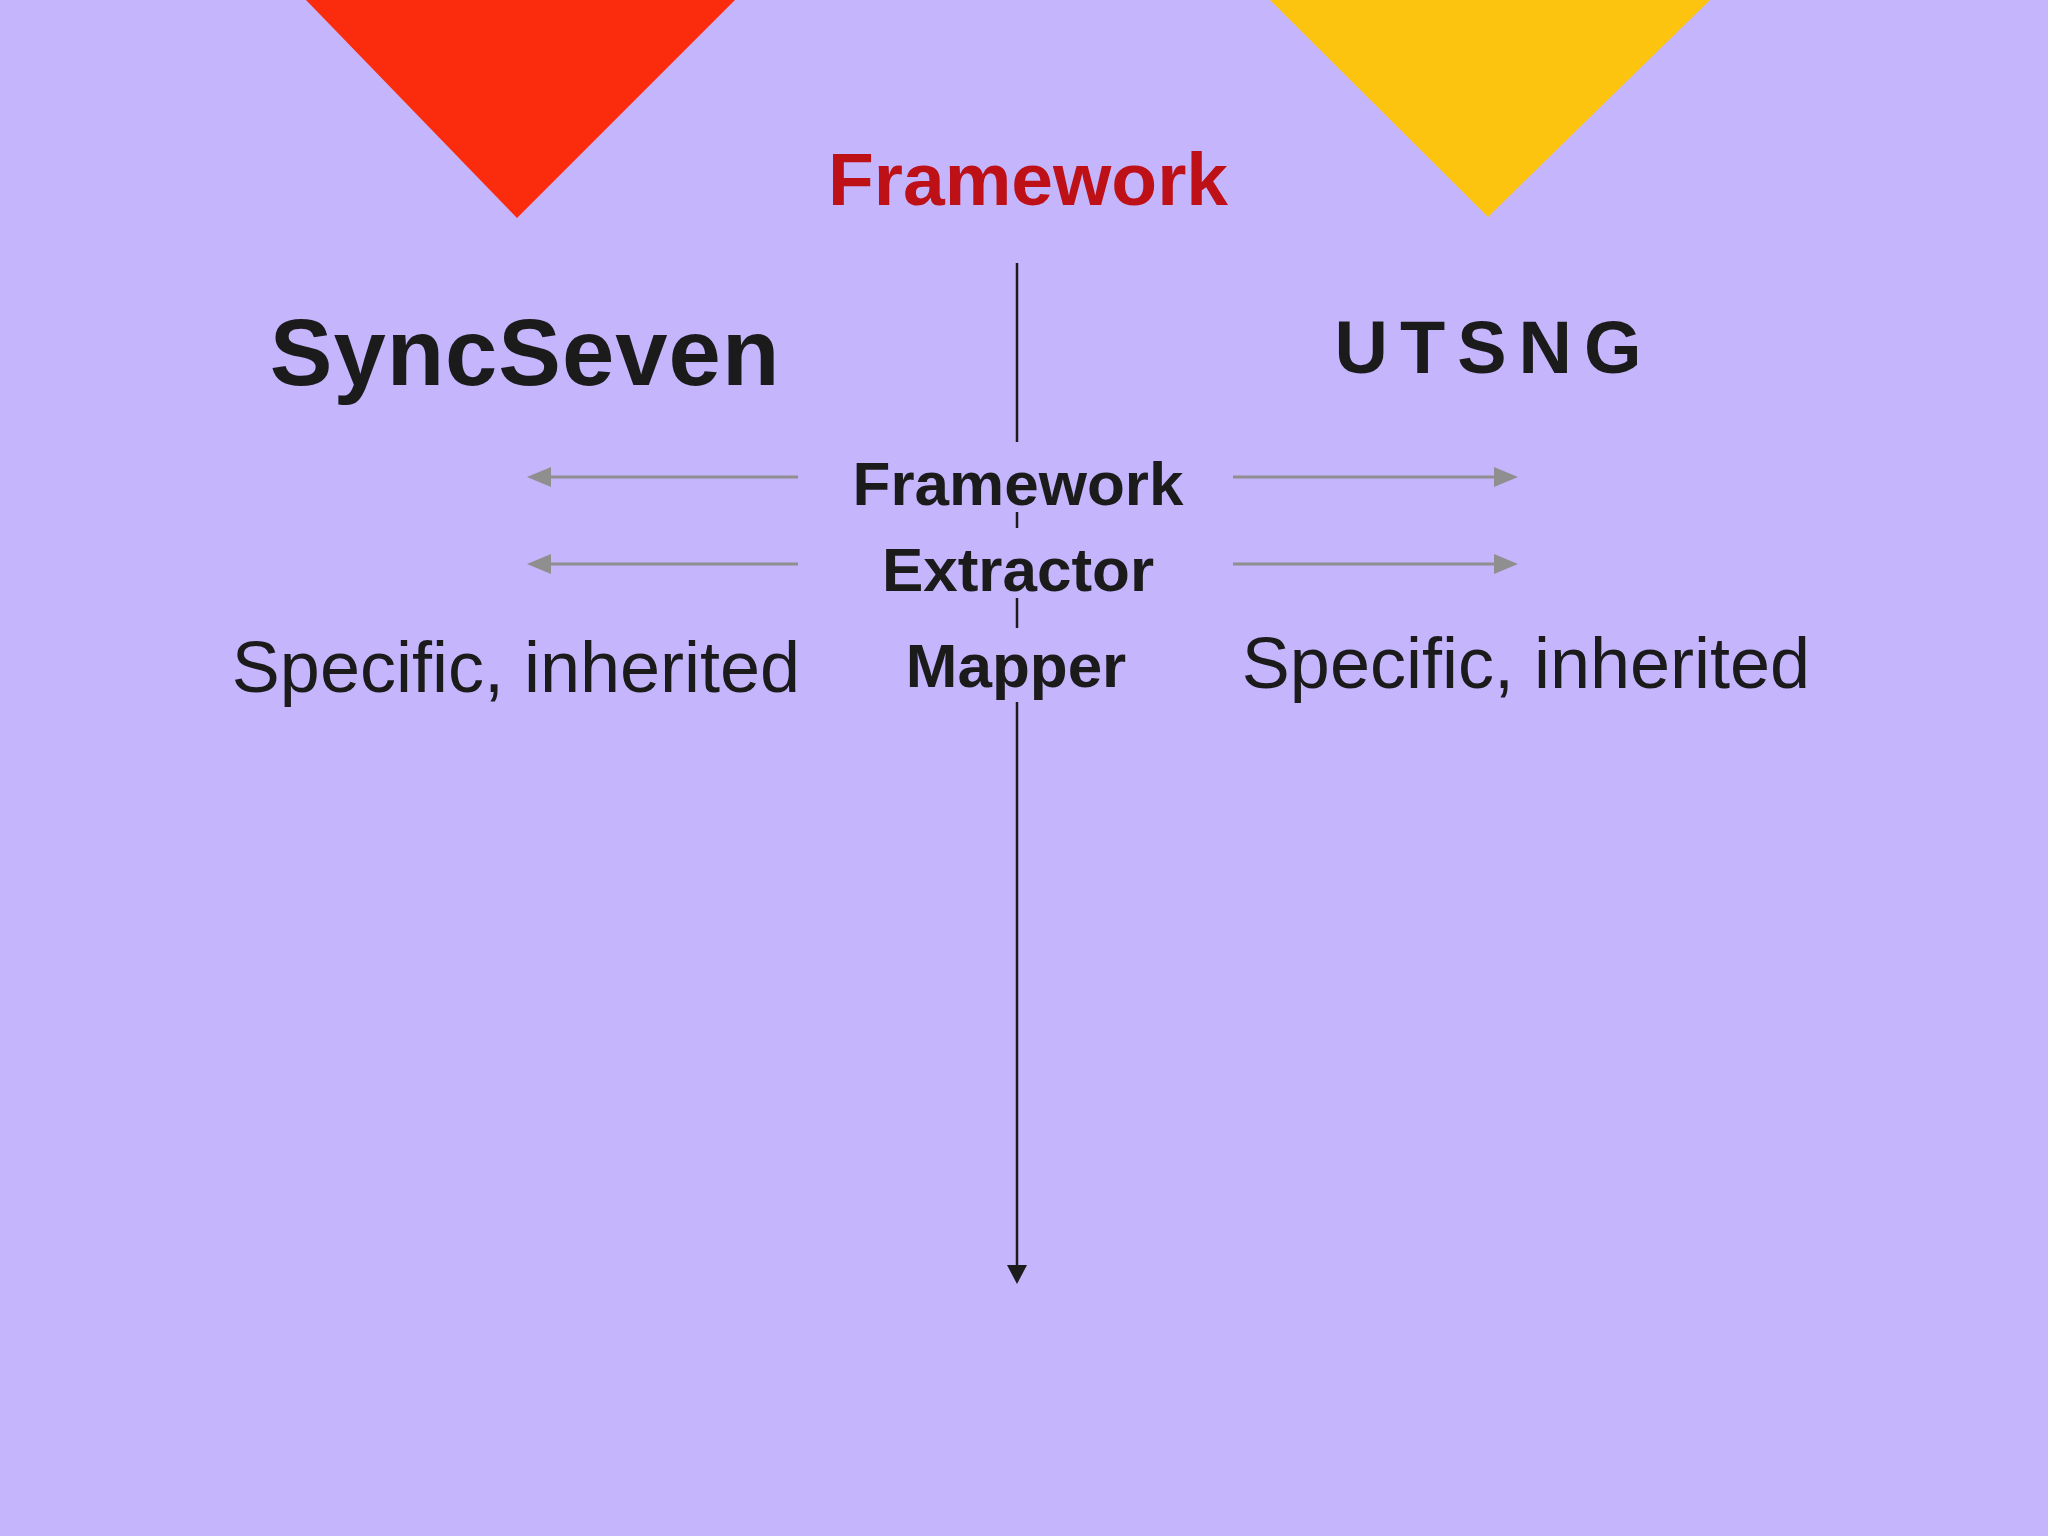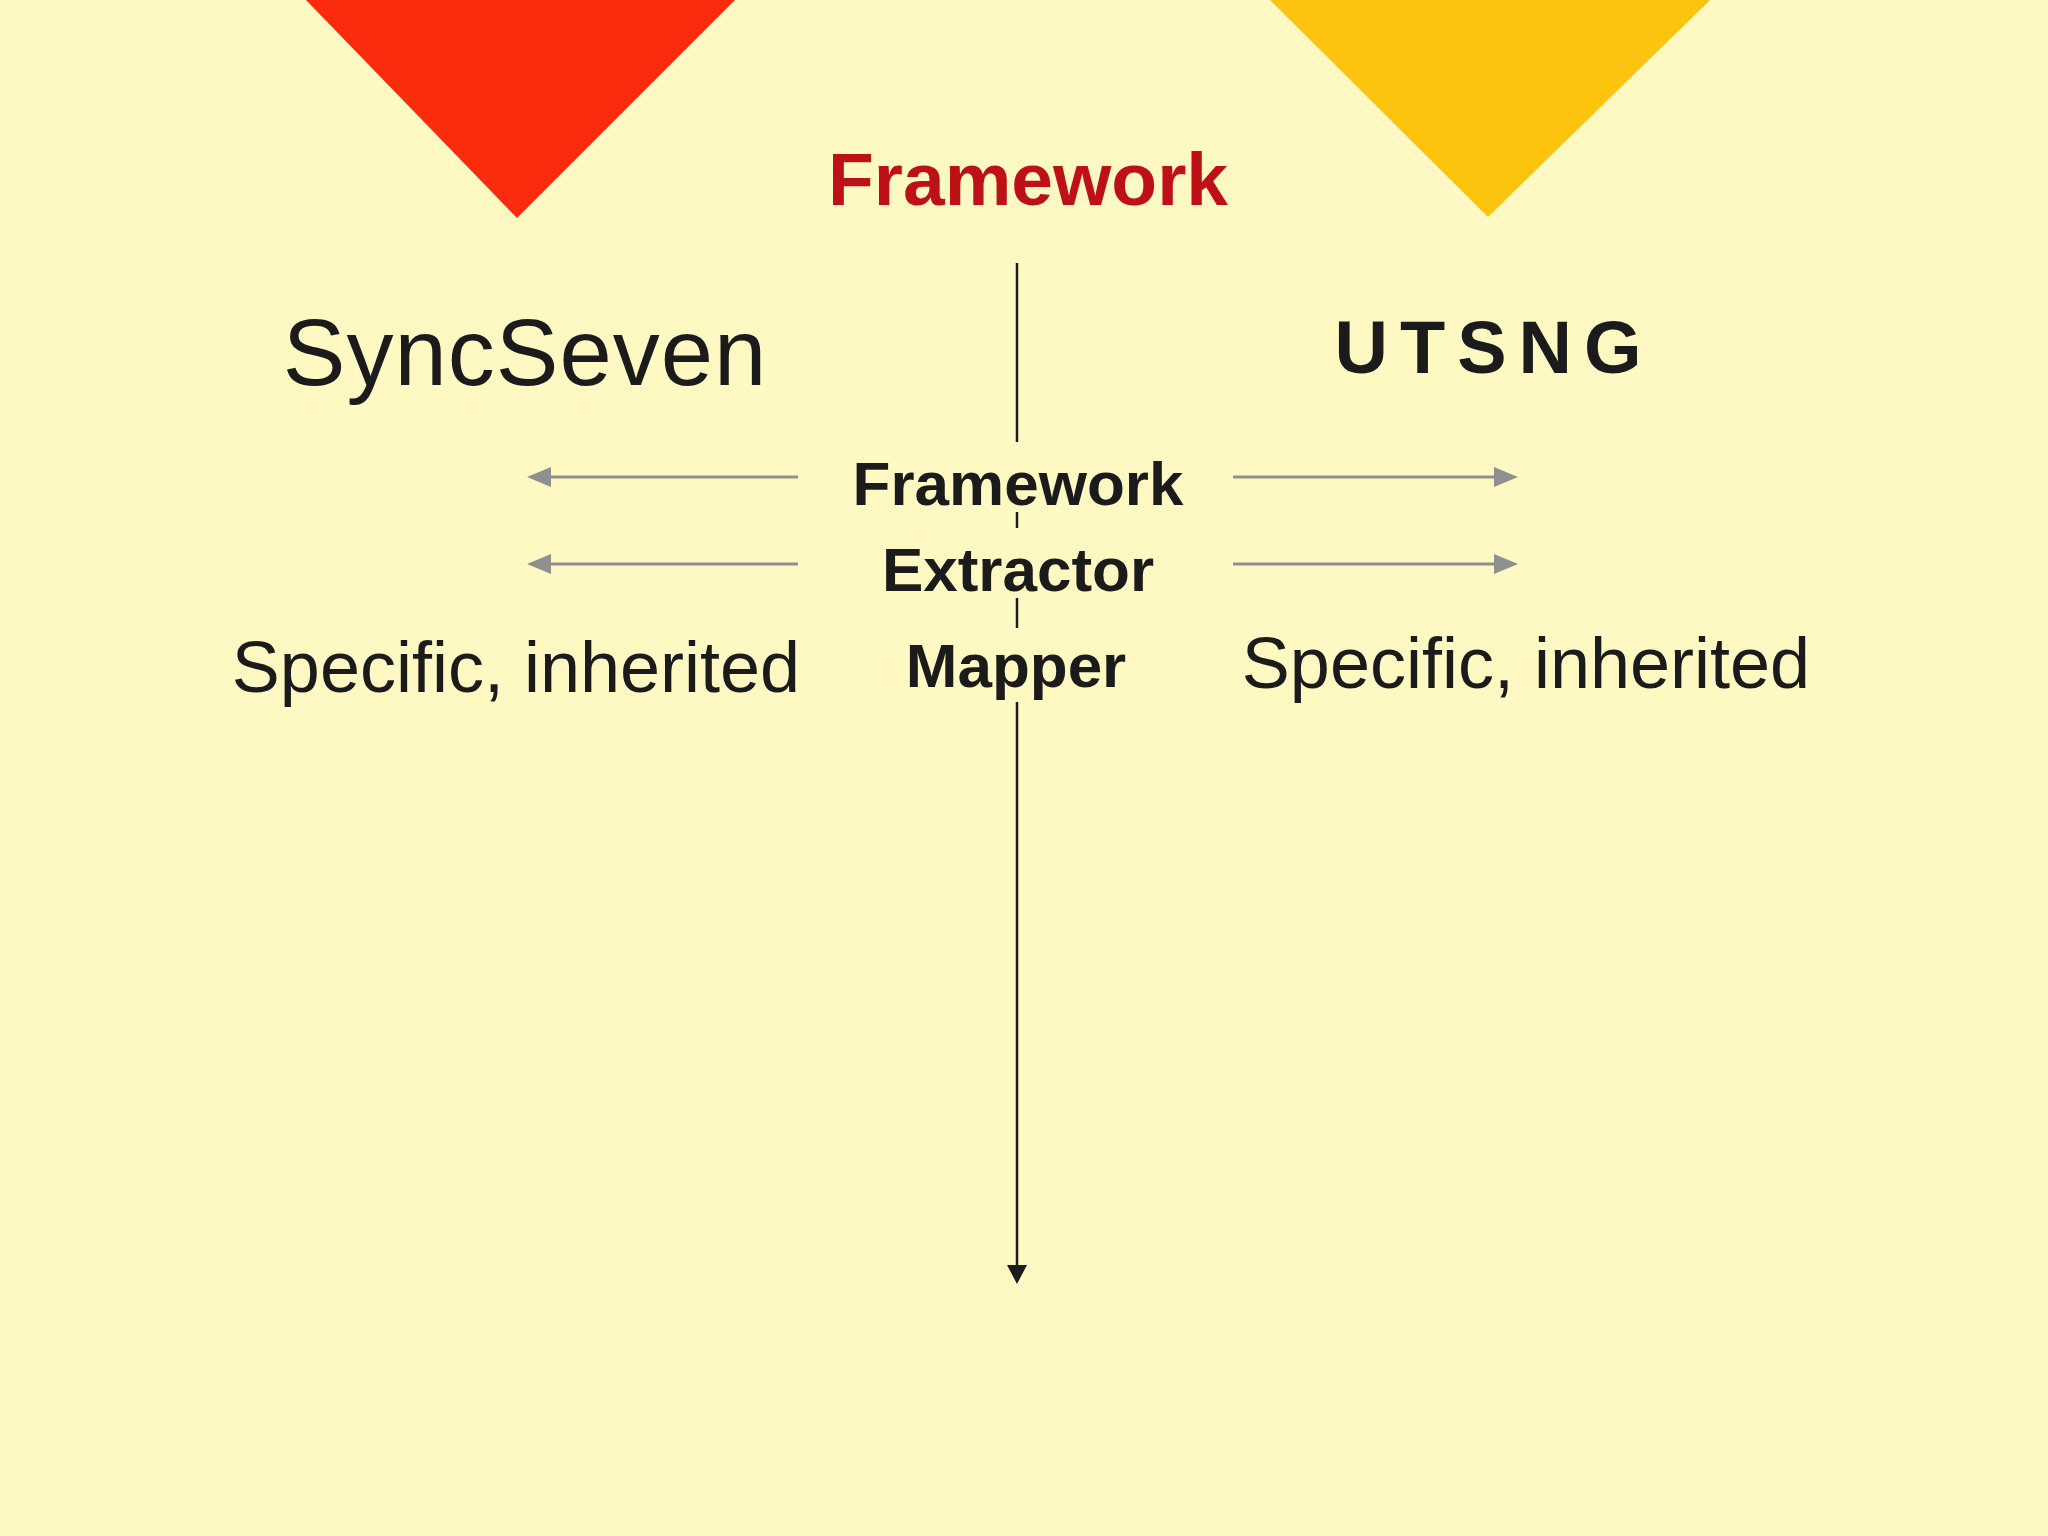--- a/index.html
+++ b/index.html
@@ -6,21 +6,21 @@
     margin: 0;
     padding: 0;
     background: #fdfdfd;
     font-family: "Liberation Sans", sans-serif;
   }
   .canvas {
     position: relative;
     width: 2048px;
     height: 1536px;
     overflow: hidden;
-    background: #fef9c3;
+    background: #c4b5fd;
   }
   .shapes {
     position: absolute;
     left: 0; top: 0;
     width: 2048px;
     height: 1536px;
     display: block;
   }
   .txt {
     position: absolute;
@@ -31,21 +31,21 @@
   }
   .title-red {
     left: 1028px; top: 179px;
     font-size: 75px;
     font-weight: 700;
     color: #be1117;
   }
   .sys-left {
     left: 525px; top: 353px;
     font-size: 94px;
-    font-weight: 400;
+    font-weight: 700;
     letter-spacing: 1px;
   }
   .sys-right {
     left: 1494px; top: 348px;
     font-size: 74px;
     font-weight: 700;
     letter-spacing: 12px;
   }
   .stage {
     font-size: 62px;

